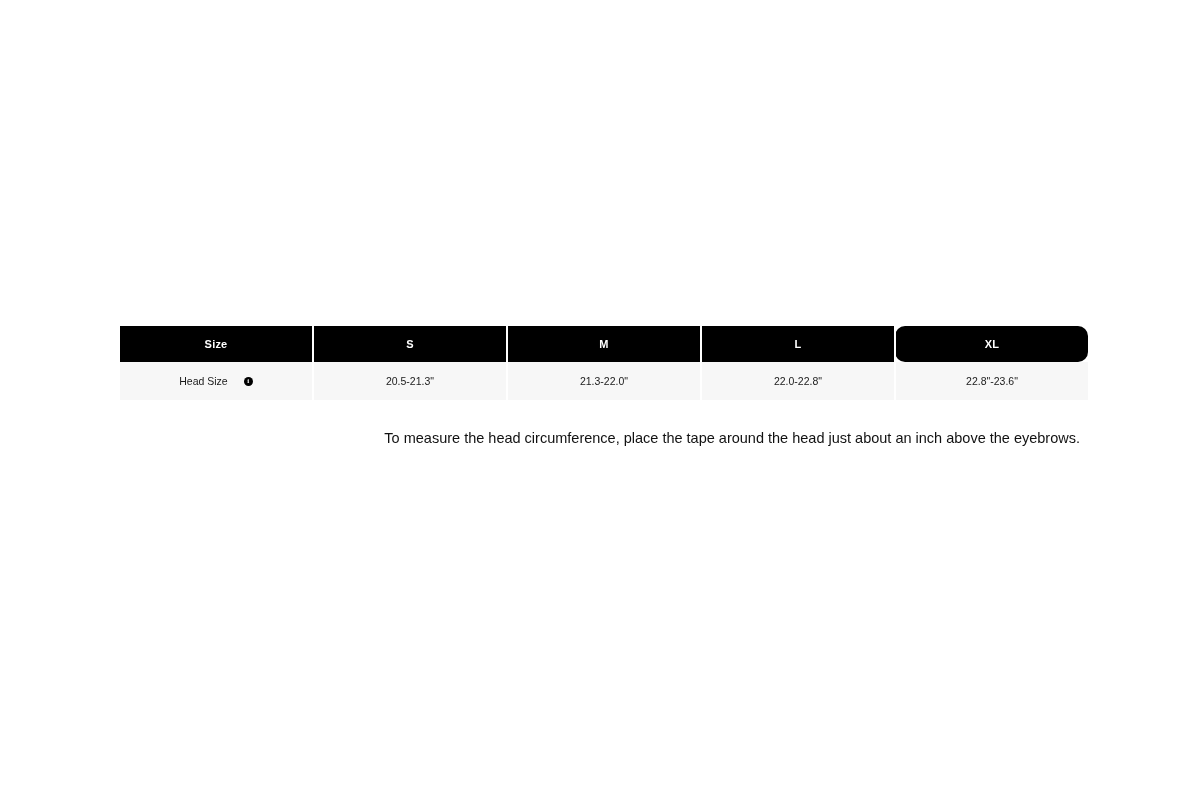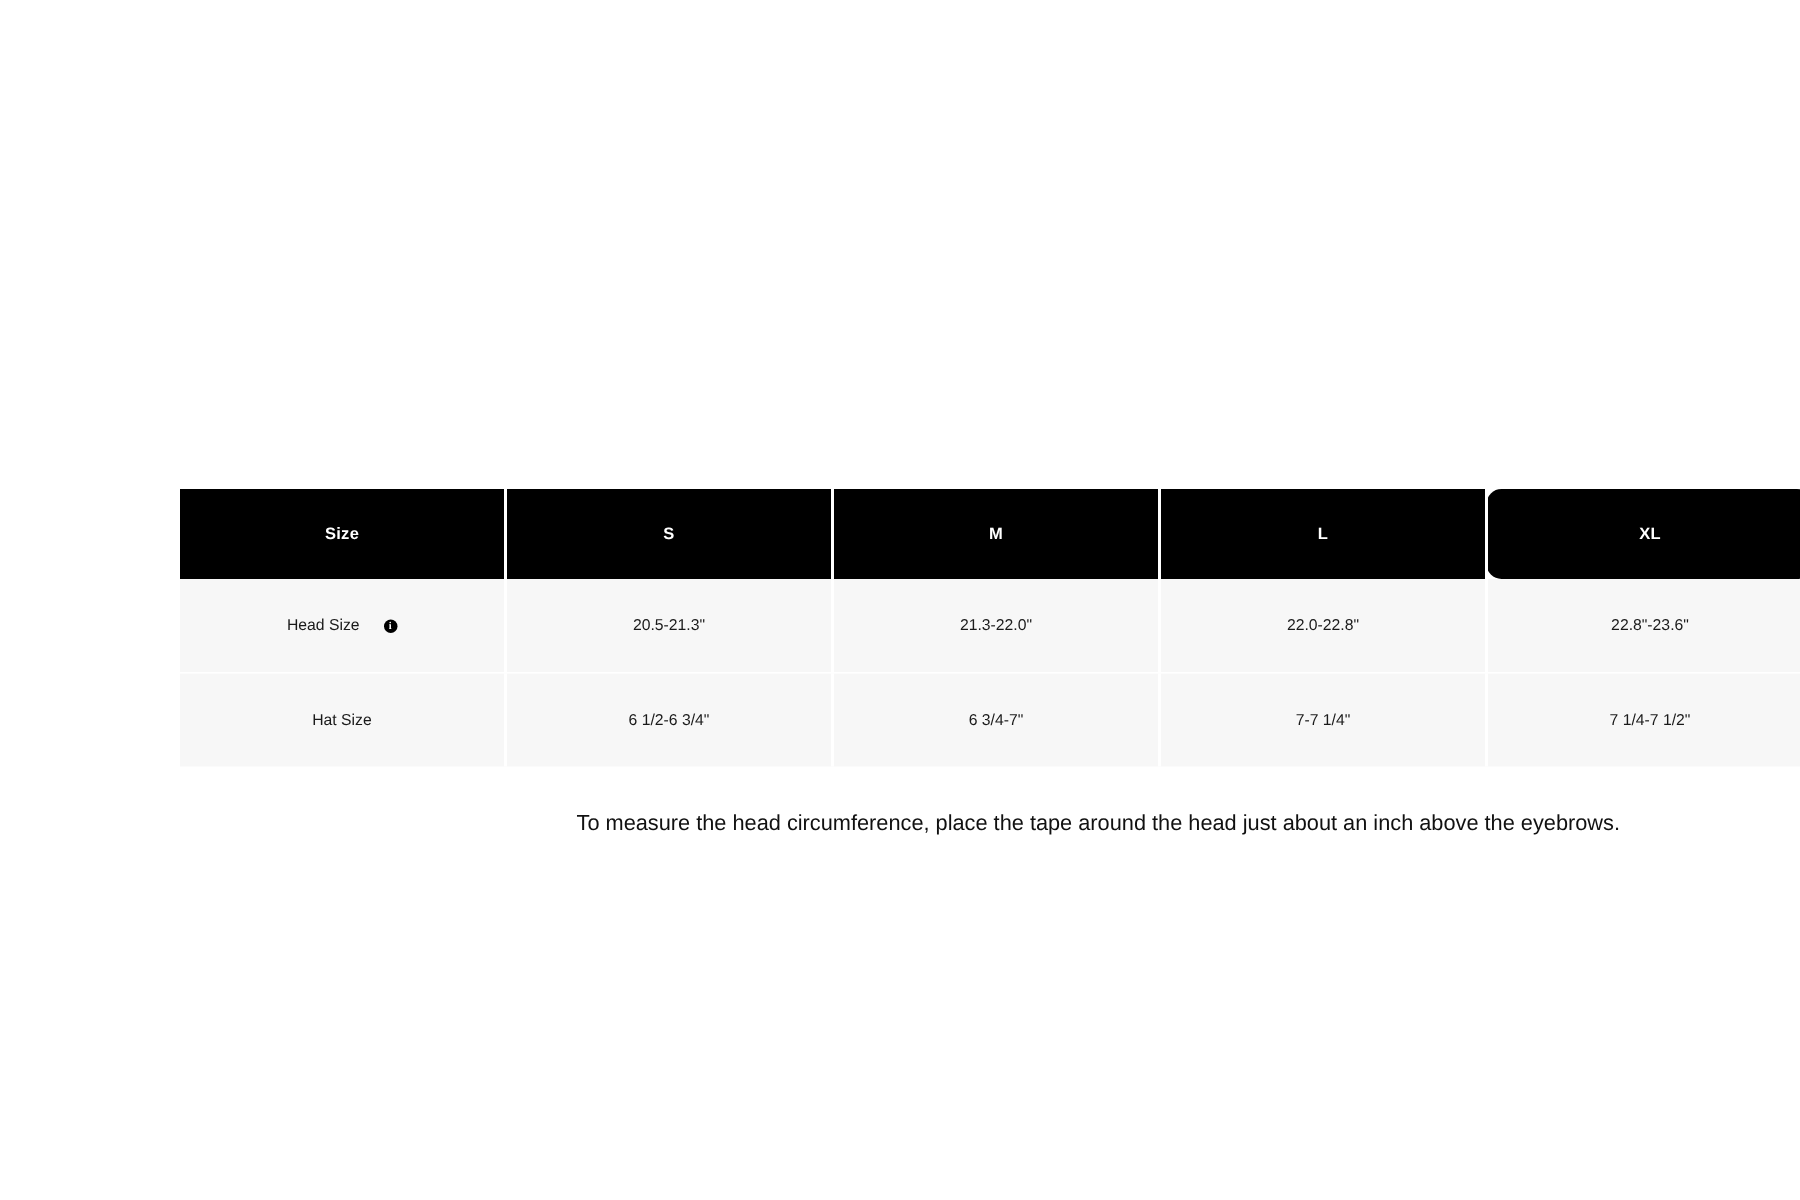--- a/index.html
+++ b/index.html
@@ -21,21 +21,21 @@
     top: 326px;
     width: 960px;
   }
   table.size-chart {
     border-collapse: collapse;
     width: 960px;
     table-layout: fixed;
   }
   table.size-chart th,
   table.size-chart td {
-    padding: 12px;
+    padding: 0;
     margin: 0;
   }
   thead th {
     background: #000000;
     color: #ffffff;
     font-size: 11px;
     font-weight: bold;
     height: 36px;
     text-align: center;
     vertical-align: middle;
@@ -121,30 +121,19 @@
             <span class="info-icon">i</span>
           </span>
         </td>
         <td>20.5-21.3"</td>
         <td>21.3-22.0"</td>
         <td>22.0-22.8"</td>
         <td>22.8"-23.6"</td>
       </tr>
 
 
-      <tr>
-        <td>
-          <span class="label-cell-inner">
-            <span>Hat Size</span>
-          </span>
-        </td>
-        <td>6 1/2-6 3/4"</td>
-        <td>6 3/4-7"</td>
-        <td>7-7 1/4"</td>
-        <td>7 1/4-7 1/2"</td>
-      </tr>
 
     </tbody>
   </table>
 
   <div class="note">To measure the head circumference, place the tape around the head just about an inch above the eyebrows.</div>
 
 </div>
 
 </body></html>

